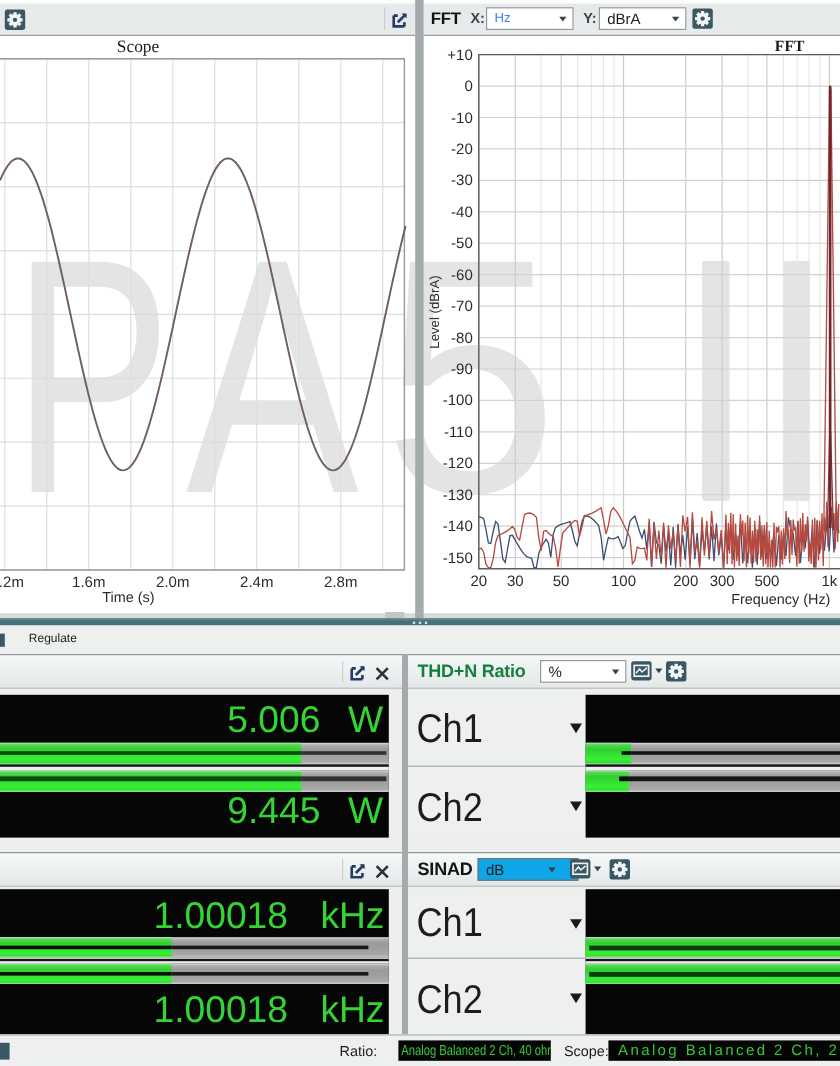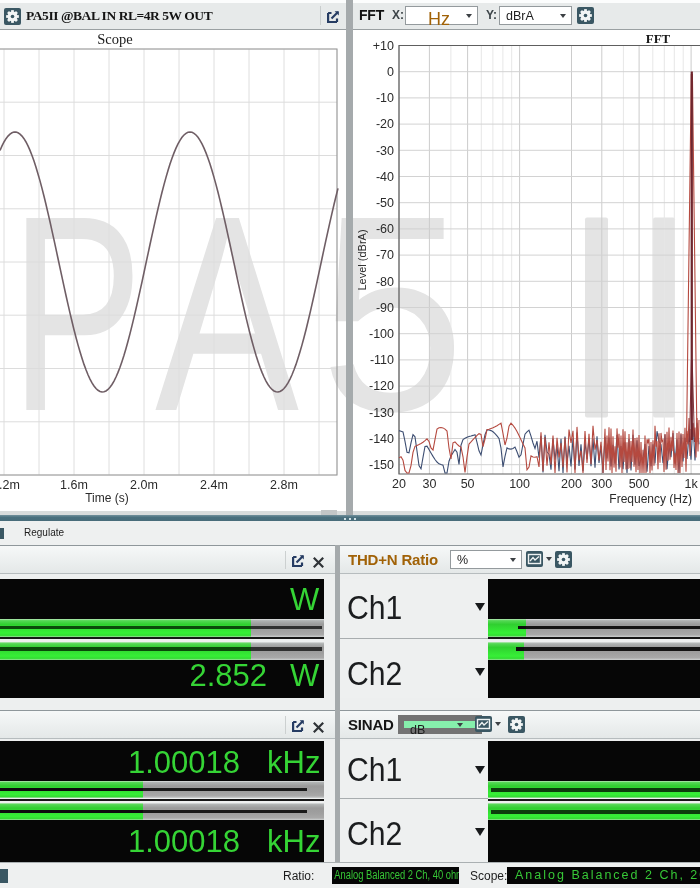--- a/index.html
+++ b/index.html
@@ -16,33 +16,32 @@
           <g stroke="#f2f5f5" stroke-width="2.6">
             <line x1="8" y1="2" x2="8" y2="14"></line>
             <line x1="2" y1="8" x2="14" y2="8"></line>
             <line x1="3.8" y1="3.8" x2="12.2" y2="12.2"></line>
             <line x1="12.2" y1="3.8" x2="3.8" y2="12.2"></line>
           </g>
           <circle cx="8" cy="8" r="4.6" fill="#f2f5f5"></circle>
           <circle cx="8" cy="8" r="1.7" fill="#3a5763"></circle>
         </g>
       </svg></div>
-<div class="abs" style="left:26px;top:8px;font-family:'Liberation Serif',serif;font-weight:bold;font-size:13.5px;color:#141414;letter-spacing:-0.45px">PA5II @BAL IN RL=4R 5W OUT</div>
 <div style="position:absolute;left:326px;top:9px;width:15px;height:15px"><svg width="15" height="15" viewBox="0 0 15 15">
         <path d="M2.1,4 V13 H11 M11,9.5 V13 M2.1,4 H5.5" fill="none" stroke="#263c63" stroke-width="2.2"></path>
         <line x1="5.5" y1="9.5" x2="12" y2="3" stroke="#263c63" stroke-width="2.2"></line>
         <path d="M8.6,2.2 H12.8 V6.4 Z" fill="#263c63"></path>
       </svg></div>
 <div class="abs" style="left:353px;top:0;width:347px;height:30px;background:#e7eaea;border-bottom:1px solid #9aa0a2">
       <div class="abs" style="left:0;top:0;width:347px;height:3px;background:#fcfdfd"></div>
     </div>
 <div class="abs" style="left:359px;top:7px;font-size:14px;font-weight:bold;letter-spacing:-0.2px;color:#111">FFT</div>
 <div class="abs" style="left:392px;top:8px;font-size:12px;font-weight:bold;color:#3c4448">X:</div>
 <div style="position:absolute;left:405px;top:6px;width:73px;height:19px;background:#fff;border:1px solid #949a9d;box-sizing:border-box">
-      <div style="position:absolute;left:22px;top:1.5px;font-size:18px;color:#a16207">Hz</div>
+      <div style="position:absolute;left:6px;top:1.5px;font-size:11px;color:#3b82f6">Hz</div>
     </div>
     <div style="position:absolute;left:466px;top:14px;width:0;height:0;border-left:3.5px solid transparent;border-right:3.5px solid transparent;border-top:4.5px solid #3c4044"></div>
 <div class="abs" style="left:486px;top:8px;font-size:12px;font-weight:bold;color:#3c4448">Y:</div>
 <div style="position:absolute;left:499px;top:6px;width:73px;height:19px;background:#fff;border:1px solid #949a9d;box-sizing:border-box">
       <div style="position:absolute;left:6px;top:1.5px;font-size:12.5px;color:#1e1e1e">dBrA</div>
     </div>
     <div style="position:absolute;left:560px;top:14px;width:0;height:0;border-left:3.5px solid transparent;border-right:3.5px solid transparent;border-top:4.5px solid #3c4044"></div>
 <div style="position:absolute;left:577px;top:7px;width:17px;height:17px;background:#3a5763;border-radius:2px"><svg width="17" height="17" viewBox="0 0 16 16">
         <g fill="#f2f5f5">
           <g stroke="#f2f5f5" stroke-width="2.6">
@@ -180,21 +179,21 @@
     </div>
 <div style="position:absolute;left:291px;top:553px;width:15px;height:15px"><svg width="15" height="15" viewBox="0 0 15 15">
         <path d="M2.1,4 V13 H11 M11,9.5 V13 M2.1,4 H5.5" fill="none" stroke="#263c63" stroke-width="2.2"></path>
         <line x1="5.5" y1="9.5" x2="12" y2="3" stroke="#263c63" stroke-width="2.2"></line>
         <path d="M8.6,2.2 H12.8 V6.4 Z" fill="#263c63"></path>
       </svg></div>
 <div style="position:absolute;left:312px;top:555px;width:13px;height:13px"><svg width="13" height="13" viewBox="0 0 13 13">
         <path d="M1.8,1.8 L11.2,11.2 M11.2,1.8 L1.8,11.2" stroke="#2f3337" stroke-width="2.2"></path>
       </svg></div>
 <div class="abs" style="left:340px;top:545px;width:360px;height:29px;background:linear-gradient(180deg,#f6f8f8,#e4e8e8);border-top:1px solid #8f979b;border-bottom:1px solid #b6bcbe"></div>
-    <div class="abs" style="left:348px;top:551px;font-size:15px;font-weight:bold;letter-spacing:-0.2px;color:#a16207">THD+N Ratio</div>
+    <div class="abs" style="left:348px;top:551px;font-size:15px;font-weight:bold;letter-spacing:-0.2px;color:#15803d">THD+N Ratio</div>
     <div style="position:absolute;left:450px;top:550px;width:72px;height:19px;background:#fff;border:1px solid #949a9d;box-sizing:border-box">
       <div style="position:absolute;left:6px;top:1.5px;font-size:12.5px;color:#1e1e1e">%</div>
     </div>
     <div style="position:absolute;left:510px;top:558px;width:0;height:0;border-left:3.5px solid transparent;border-right:3.5px solid transparent;border-top:4.5px solid #3c4044"></div>
     <div style="position:absolute;left:526px;top:551px;width:17px;height:16px;background:#3a5763;border-radius:2px"><svg width="17" height="16" viewBox="0 0 17 16">
         <rect x="2.5" y="3.5" width="12" height="9" fill="none" stroke="#eef2f2" stroke-width="1.4"></rect>
         <path d="M4,10 L7,6.5 L9,9 L13,5.5" fill="none" stroke="#eef2f2" stroke-width="1.3"></path>
       </svg></div>
     <div style="position:absolute;left:546px;top:557px;width:0;height:0;border-left:3.5px solid transparent;border-right:3.5px solid transparent;border-top:4.5px solid #3c4044"></div>
     <div style="position:absolute;left:555px;top:551px;width:17px;height:17px;background:#3a5763;border-radius:2px"><svg width="17" height="17" viewBox="0 0 16 16">
@@ -215,21 +214,21 @@
 <div style="position:absolute;left:291px;top:718px;width:15px;height:15px"><svg width="15" height="15" viewBox="0 0 15 15">
         <path d="M2.1,4 V13 H11 M11,9.5 V13 M2.1,4 H5.5" fill="none" stroke="#263c63" stroke-width="2.2"></path>
         <line x1="5.5" y1="9.5" x2="12" y2="3" stroke="#263c63" stroke-width="2.2"></line>
         <path d="M8.6,2.2 H12.8 V6.4 Z" fill="#263c63"></path>
       </svg></div>
 <div style="position:absolute;left:312px;top:720px;width:13px;height:13px"><svg width="13" height="13" viewBox="0 0 13 13">
         <path d="M1.8,1.8 L11.2,11.2 M11.2,1.8 L1.8,11.2" stroke="#2f3337" stroke-width="2.2"></path>
       </svg></div>
 <div class="abs" style="left:340px;top:710px;width:360px;height:29px;background:linear-gradient(180deg,#f6f8f8,#e4e8e8);border-top:1px solid #8f979b;border-bottom:1px solid #b6bcbe"></div>
     <div class="abs" style="left:348px;top:716px;font-size:15px;font-weight:bold;letter-spacing:-0.2px;color:#141414">SINAD</div>
-    <div style="position:absolute;left:398px;top:715px;width:84px;height:19px;background:#86efac;border:6px solid #737373;box-sizing:border-box">
+    <div style="position:absolute;left:398px;top:715px;width:84px;height:19px;background:#0ea5e9;border:1px solid #737373;box-sizing:border-box">
       <div style="position:absolute;left:6px;top:1.5px;font-size:12.5px;color:#1e1e1e">dB</div>
     </div>
     <div style="position:absolute;left:457px;top:723px;width:0;height:0;border-left:3.5px solid transparent;border-right:3.5px solid transparent;border-top:4.5px solid #3c4044"></div>
     <div style="position:absolute;left:475px;top:716px;width:17px;height:16px;background:#3a5763;border-radius:2px"><svg width="17" height="16" viewBox="0 0 17 16">
         <rect x="2.5" y="3.5" width="12" height="9" fill="none" stroke="#eef2f2" stroke-width="1.4"></rect>
         <path d="M4,10 L7,6.5 L9,9 L13,5.5" fill="none" stroke="#eef2f2" stroke-width="1.3"></path>
       </svg></div>
     <div style="position:absolute;left:495px;top:722px;width:0;height:0;border-left:3.5px solid transparent;border-right:3.5px solid transparent;border-top:4.5px solid #3c4044"></div>
     <div style="position:absolute;left:508px;top:716px;width:17px;height:17px;background:#3a5763;border-radius:2px"><svg width="17" height="17" viewBox="0 0 16 16">
         <g fill="#f2f5f5">
@@ -238,37 +237,38 @@
             <line x1="2" y1="8" x2="14" y2="8"></line>
             <line x1="3.8" y1="3.8" x2="12.2" y2="12.2"></line>
             <line x1="12.2" y1="3.8" x2="3.8" y2="12.2"></line>
           </g>
           <circle cx="8" cy="8" r="4.6" fill="#f2f5f5"></circle>
           <circle cx="8" cy="8" r="1.7" fill="#3a5763"></circle>
         </g>
       </svg></div>
 <div class="abs" style="left:0;top:579px;width:324px;height:119px;background:#060606"></div>
 <div class="abs" style="left:0;top:581.5px;width:324px;height:32px;color:#35d435;font-size:31px">
+      <span class="abs" style="right:57px;top:0">5.006</span>
       <span class="abs" style="left:290px;top:0">W</span>
     </div>
 <div style="position:absolute;left:0px;top:618.5px;width:324px;height:18px;background:linear-gradient(180deg,#dfe2e2 0%,#b0b3b3 9%,#9a9a9a 30%,#9f9f9f 60%,#a9a9a9 88%,#ced1d1 100%)">
       <div style="position:absolute;left:0;top:0;width:251px;height:18px;background:linear-gradient(180deg,#bce8bc 0%,#55d855 9%,#30cf30 30%,#33e133 55%,#37ef37 78%,#32dd32 91%,#a2dfa2 100%)"></div>
       <div style="position:absolute;left:0px;top:7px;width:251px;height:3px;background:#0a4a0a"></div>
       <div style="position:absolute;left:251px;top:7px;width:71px;height:3px;background:#303030"></div>
     </div>
 <div style="position:absolute;left:0px;top:636.5px;width:324px;height:5px;background:#eef0f0">
       <div style="position:absolute;left:0;top:0.5px;width:324px;height:2px;background:#161616"></div>
     </div>
 <div style="position:absolute;left:0px;top:641.5px;width:324px;height:18px;background:linear-gradient(180deg,#dfe2e2 0%,#b0b3b3 9%,#9a9a9a 30%,#9f9f9f 60%,#a9a9a9 88%,#ced1d1 100%)">
       <div style="position:absolute;left:0;top:0;width:251px;height:18px;background:linear-gradient(180deg,#bce8bc 0%,#55d855 9%,#30cf30 30%,#33e133 55%,#37ef37 78%,#32dd32 91%,#a2dfa2 100%)"></div>
       <div style="position:absolute;left:0px;top:5.5px;width:251px;height:3.5px;background:#0a4a0a"></div>
       <div style="position:absolute;left:251px;top:5.5px;width:71px;height:3.5px;background:#303030"></div>
     </div>
 <div class="abs" style="left:0;top:657.5px;width:324px;height:32px;color:#35d435;font-size:31px">
-      <span class="abs" style="right:57px;top:0">2.852</span>
+      <span class="abs" style="right:57px;top:0">9.445</span>
       <span class="abs" style="left:290px;top:0">W</span>
     </div>
 <div class="abs" style="left:340px;top:579px;width:148px;height:119px;background:#eef0f0"></div>
 <div class="abs" style="left:340px;top:638px;width:148px;height:1px;background:#a8adaf"></div>
 <div class="abs" style="left:347px;top:589px;font-size:33.5px;color:#1b1d1f;transform:scaleX(0.9);transform-origin:left">Ch1</div>
 <div class="abs" style="left:347px;top:655px;font-size:33.5px;color:#1b1d1f;transform:scaleX(0.9);transform-origin:left">Ch2</div>
 <div style="position:absolute;left:475px;top:603px;width:0;height:0;border-left:5.5px solid transparent;border-right:5.5px solid transparent;border-top:8px solid #17191b"></div>
 <div style="position:absolute;left:475px;top:668px;width:0;height:0;border-left:5.5px solid transparent;border-right:5.5px solid transparent;border-top:8px solid #17191b"></div>
 <div class="abs" style="left:488px;top:579px;width:212px;height:119px;background:#060606"></div>
 <div style="position:absolute;left:488px;top:618.5px;width:212px;height:18px;background:linear-gradient(180deg,#dfe2e2 0%,#b0b3b3 9%,#9a9a9a 30%,#9f9f9f 60%,#a9a9a9 88%,#ced1d1 100%)">

